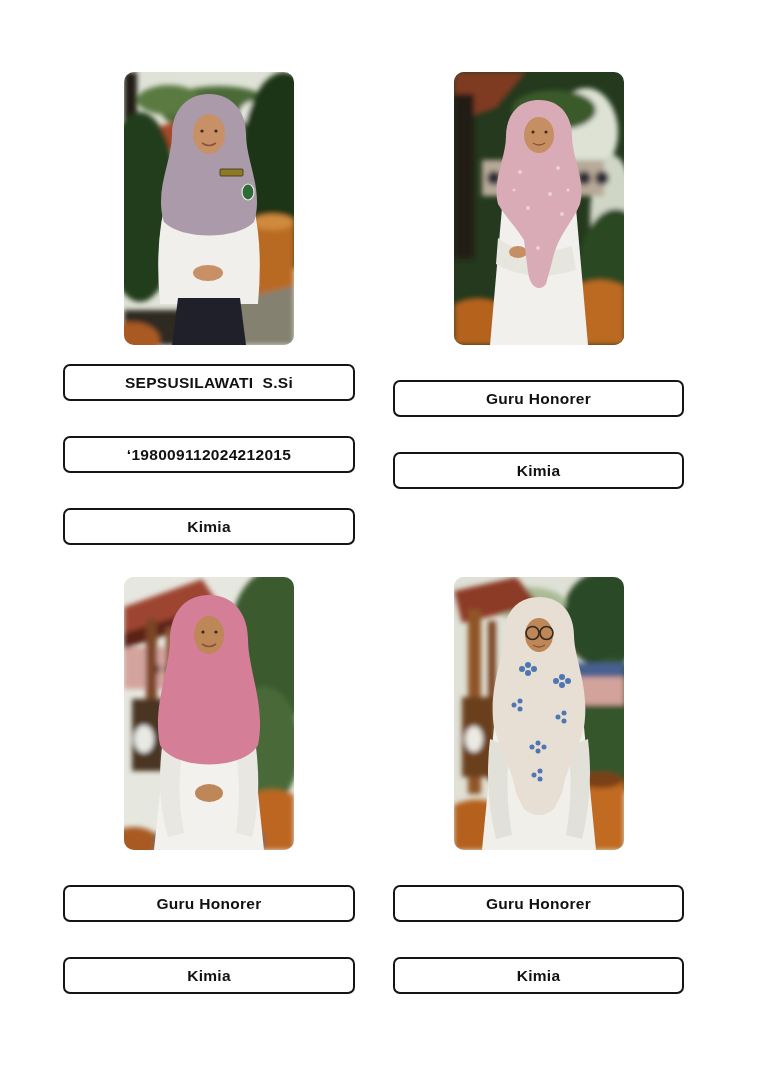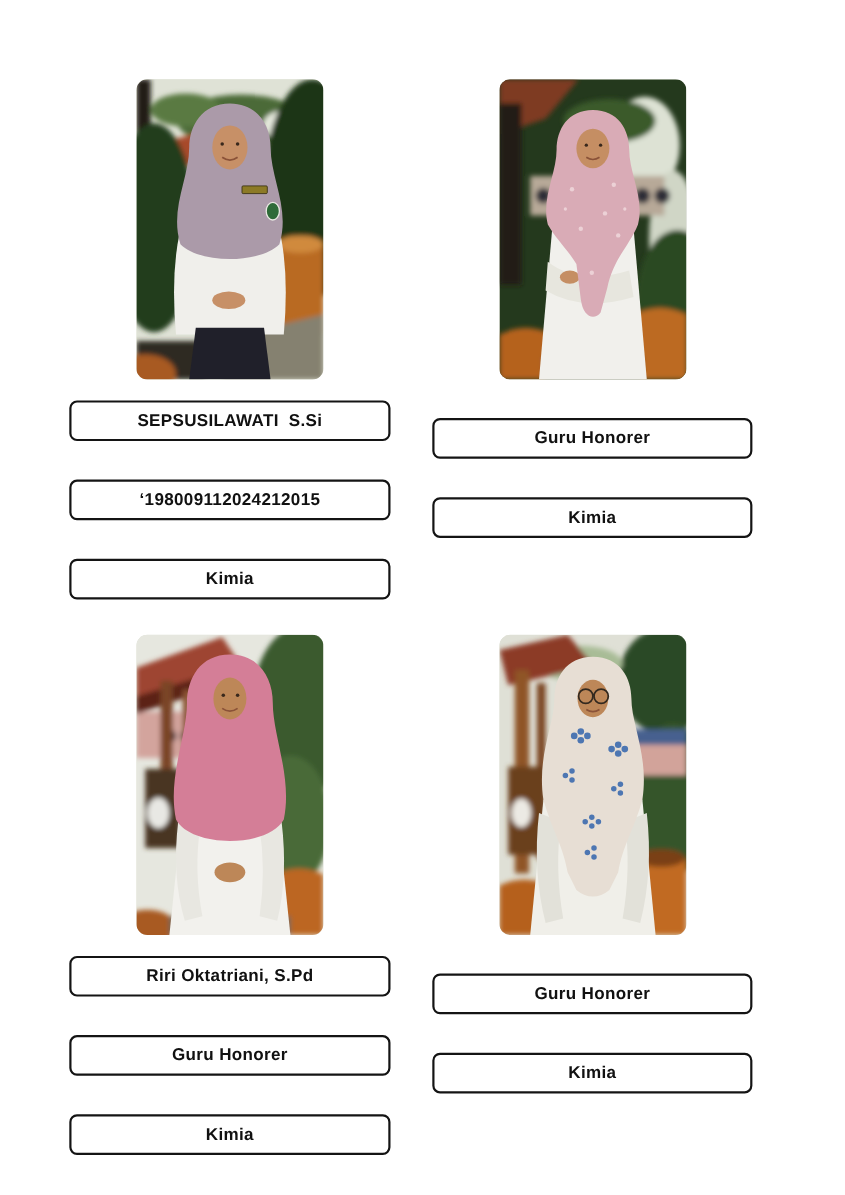--- a/index.html
+++ b/index.html
@@ -189,23 +189,20 @@
           <path d="M38,170 Q32,220 44,260 L60,256 Q52,214 58,176 Z" fill="#e8e7e1"></path>
           <path d="M132,170 Q138,220 128,260 L112,256 Q118,214 112,176 Z" fill="#e8e7e1"></path>
           <ellipse cx="85" cy="216" rx="14" ry="9" fill="#bd8758"></ellipse>
           <path d="M85,18 C112,18 124,40 124,62 C124,92 142,130 134,168 C120,194 50,194 36,168 C28,130 46,92 46,62 C46,40 58,18 85,18 Z" fill="#d47e97"></path>
           <ellipse cx="85" cy="58" rx="15" ry="19" fill="#bd8758"></ellipse>
           <circle cx="79" cy="55" r="1.6" fill="#39281c"></circle>
           <circle cx="92" cy="55" r="1.6" fill="#39281c"></circle>
           <path d="M78,67 Q85,72 92,67" stroke="#8a5238" stroke-width="1.6" fill="none"></path>
         </g>
       </svg>
-    </div>
-    <div class="label-box first">
-      <span class="label-text">Riri Oktatriani, S.Pd</span>
     </div>
     <div class="label-box">
       <span class="label-text">Guru Honorer</span>
     </div>
     <div class="label-box">
       <span class="label-text">Kimia</span>
     </div>
   </section>
 
   <section class="card card-br">

